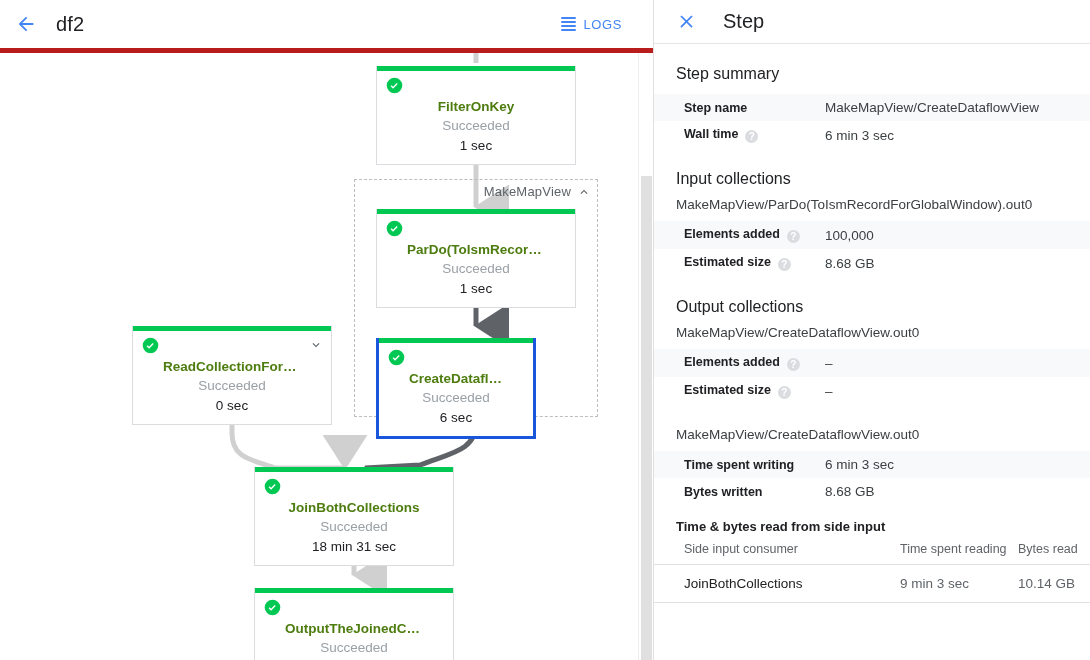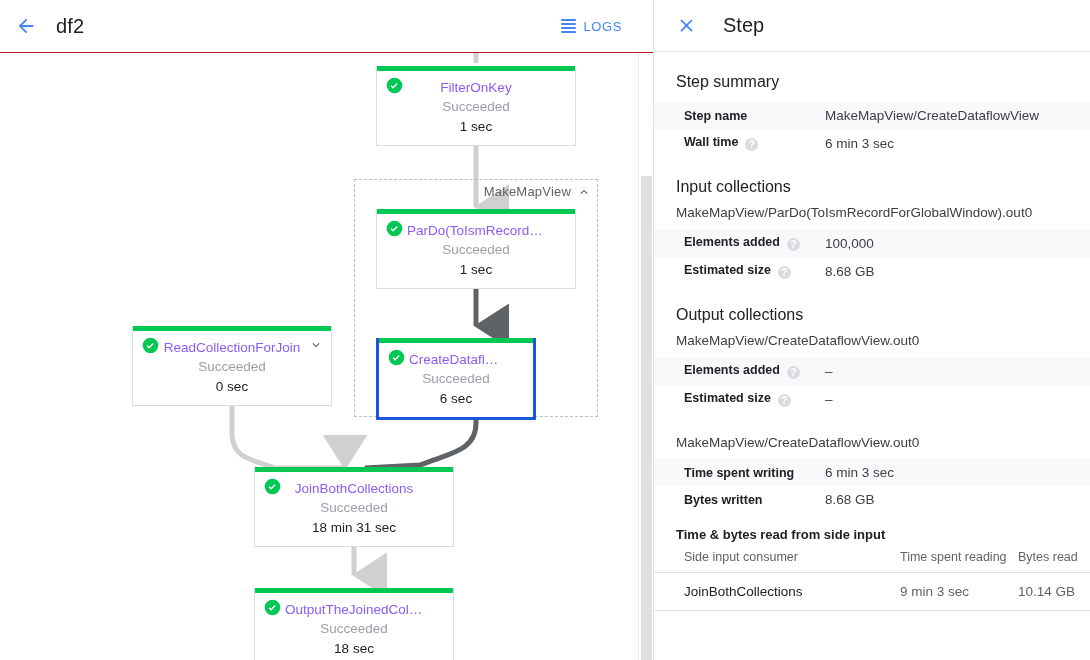--- a/index.html
+++ b/index.html
@@ -19,21 +19,21 @@
     width: 654px;
     height: 660px;
     background: #fff;
     border-right: 1px solid #e0e0e0;
     overflow: hidden;
   }
   .topbar {
     position: absolute; left: 0; top: 0;
     width: 654px; height: 53px;
     background: #fff;
-    border-bottom: 1px solid #b91c1c;
+    border-bottom: 5px solid #b91c1c;
     display: flex; align-items: center;
     z-index: 6;
   }
   .back-btn {
     width: 40px; height: 40px; margin-left: 6px;
     display: flex; align-items: center; justify-content: center;
     cursor: pointer; border-radius: 50%;
   }
   .back-btn svg { display: block; }
   .job-title {
@@ -91,43 +91,43 @@
   }
   .node .bar { height: 5px; background: #00c853; margin: 0; }
   .node.selected {
     border: 3px solid #1a56db;
     border-top: none;
     box-shadow: none;
   }
   .node.selected .bar { height: 5px; }
   .node-body { position: relative; padding: 7px 4px 9px 4px; text-align: center; }
   .node-title {
-    font-size: 13.5px; font-weight: normal; color: #8b5cf6;
+    font-size: 13.5px; font-weight: bold; color: #4d7c0f;
     line-height: 19px; white-space: nowrap; overflow: hidden;
-    text-overflow: ellipsis; padding: 0 26px;
+    text-overflow: ellipsis; padding: 0 26px; margin-top: 19px;
   }
   .node-status { font-size: 13.5px; color: #9aa0a6; line-height: 20px; }
   .node-time { font-size: 13.5px; color: #202124; line-height: 19px; }
   .node-check {
     position: absolute; left: 9px; top: 6px;
     width: 17px; height: 17px;
   }
   .node-chev {
     position: absolute; right: 8px; top: 7px;
     width: 14px; height: 14px; cursor: pointer;
   }
 
   
   .right-pane {
     position: relative;
     width: 436px; height: 660px;
     background: #fff; overflow: hidden;
   }
   .rp-header {
-    height: 52px; display: flex; align-items: center;
+    height: 44px; display: flex; align-items: center;
     border-bottom: 1px solid #e6e6e6;
   }
   .close-btn {
     width: 40px; height: 40px; margin-left: 12px;
     display: flex; align-items: center; justify-content: center;
     cursor: pointer; border-radius: 50%;
   }
   .rp-title { font-size: 20px; color: #202124; margin-left: 17px; font-weight: 400; }
 
   .rp-body { padding: 20px 0 0 0; height: 607px; overflow: hidden; }

